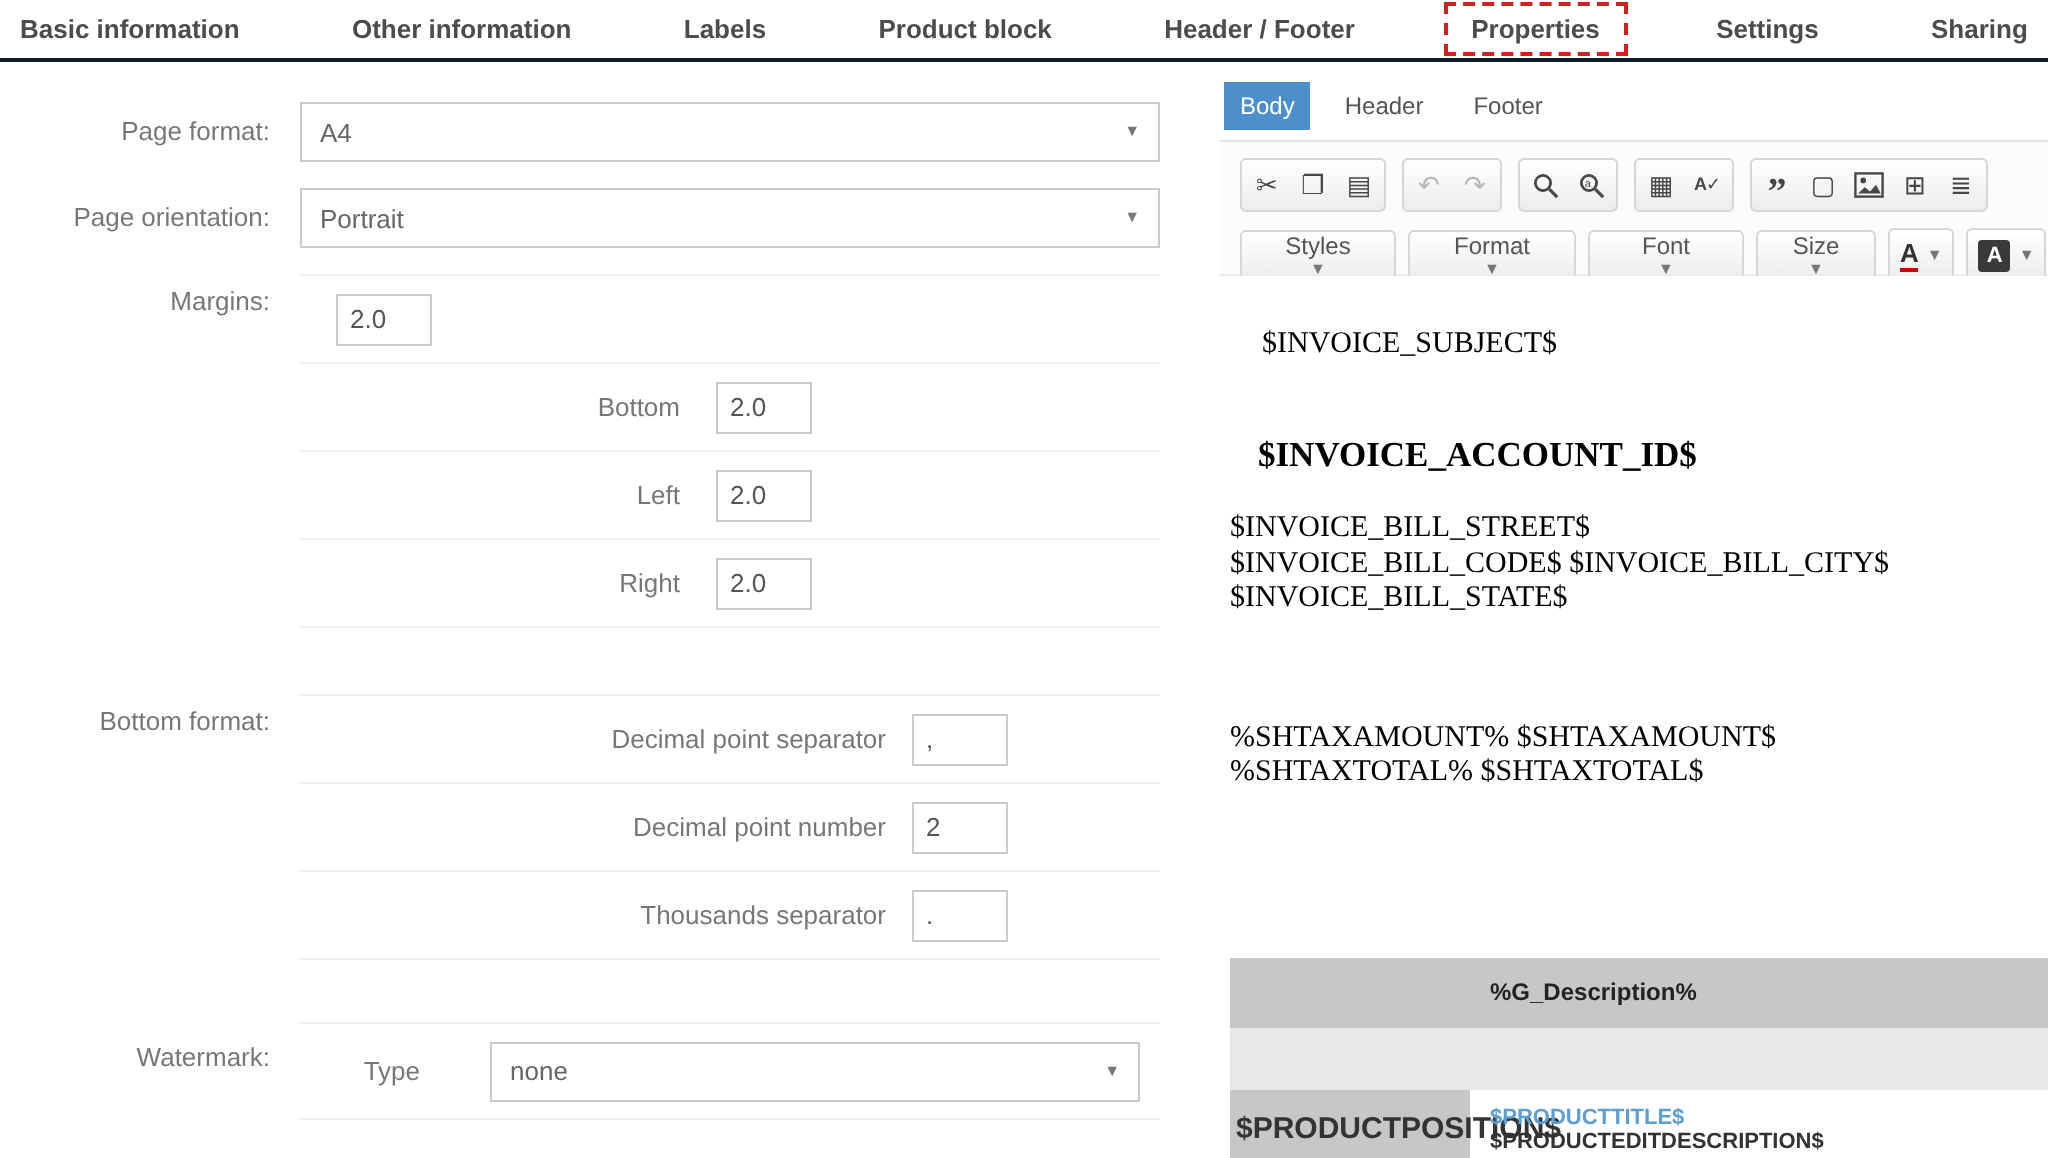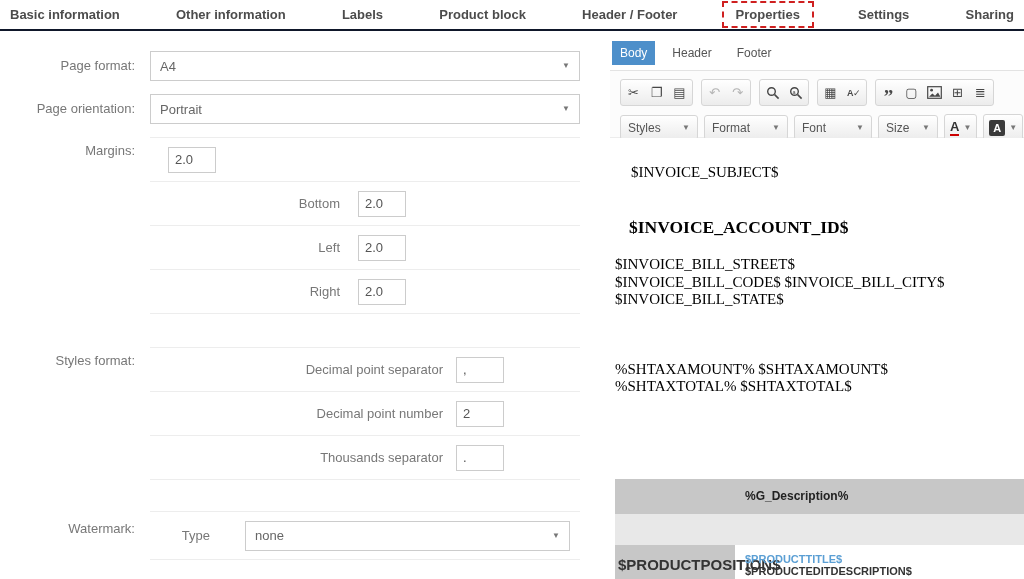--- a/index.html
+++ b/index.html
@@ -55,21 +55,21 @@
   .tb-btn{width:23px;height:23px;display:flex;align-items:center;justify-content:center;
           font-size:13px;color:#474747;cursor:pointer;}
   .tb-btn.disabled{color:#b5b5b5;}
   .tb-btn.quote{font-family:"Liberation Serif","DejaVu Serif",serif;font-size:19px;font-weight:bold;
                 line-height:8px;padding-top:8px;box-sizing:border-box;}
   .tb-btn.spell{font-size:9px;font-weight:bold;letter-spacing:-0.5px;}
 
   .tb-row2{display:flex;gap:6px;margin-top:8px;align-items:center;}
   .tb-select{display:flex;align-items:center;justify-content:space-between;border:1px solid #d6d6d6;
              border-radius:3px;background:linear-gradient(#fff,#ececec);height:25px;padding:0 7px;
-             font-size:12px;color:#555;box-sizing:border-box;cursor:pointer;}
+             font-size:12px;color:#555;box-sizing:border-box;cursor:pointer;flex-direction:column;}
   .w-styles{width:78px;} .w-format{width:84px;} .w-font{width:78px;} .w-size{width:60px;}
   .tb-color{display:flex;align-items:center;gap:4px;border:1px solid #d6d6d6;border-radius:3px;
             background:linear-gradient(#fff,#ececec);height:25px;padding:0 5px;font-size:13px;
             font-weight:bold;color:#333;cursor:pointer;}
   .tb-color .letter{border-bottom:2px solid #c00;line-height:15px;}
   .tb-color .chip{background:#3a3a3a;color:#fff;width:16px;height:16px;display:flex;align-items:center;
                   justify-content:center;font-size:11px;border-radius:2px;}
 
   .editor-content{position:absolute;top:107px;left:0;right:0;bottom:0;background:#fff;overflow:hidden;
                   padding:10px 0 0 5px;font-family:"Liberation Serif","DejaVu Serif",serif;
@@ -132,21 +132,21 @@
       <div class="frow">
         <span class="rlabel">Left</span>
         <input class="input-box" value="2.0" style="">
       </div>
       <div class="frow">
         <span class="rlabel">Right</span>
         <input class="input-box" value="2.0" style="">
       </div>
     </div>
 
-    <span class="flabel lab-nf">Styles format:</span>
+    <span class="flabel lab-nf">Bottom format:</span>
     <div class="ftable nf-table">
       <div class="frow">
         <span class="rlabel">Decimal point separator</span>
         <input class="input-box" value="," style="">
       </div>
       <div class="frow">
         <span class="rlabel">Decimal point number</span>
         <input class="input-box" value="2" style="">
       </div>
       <div class="frow">

